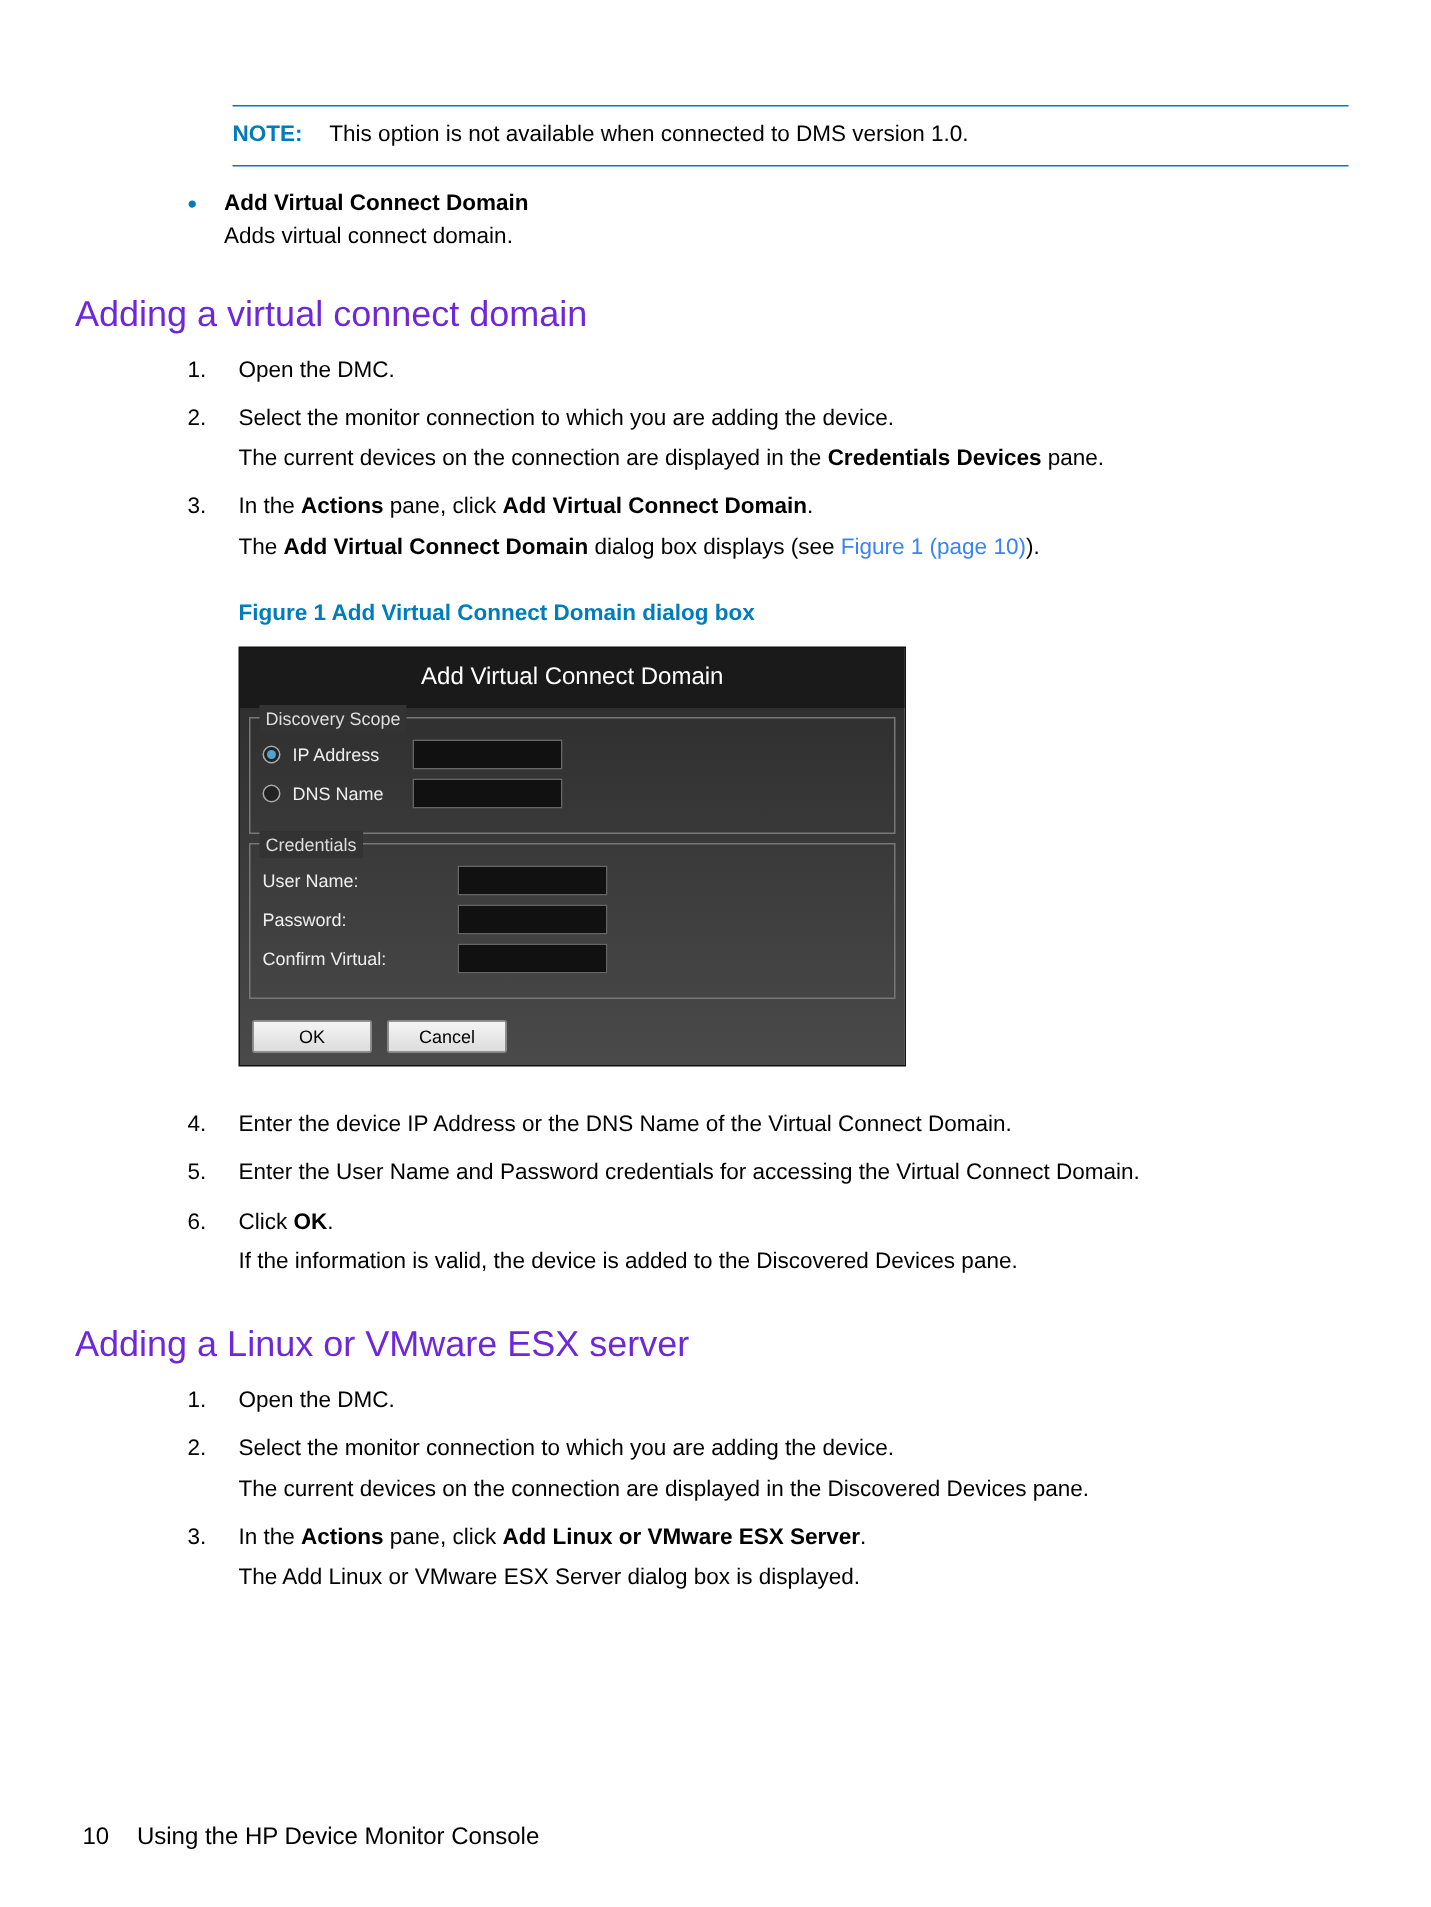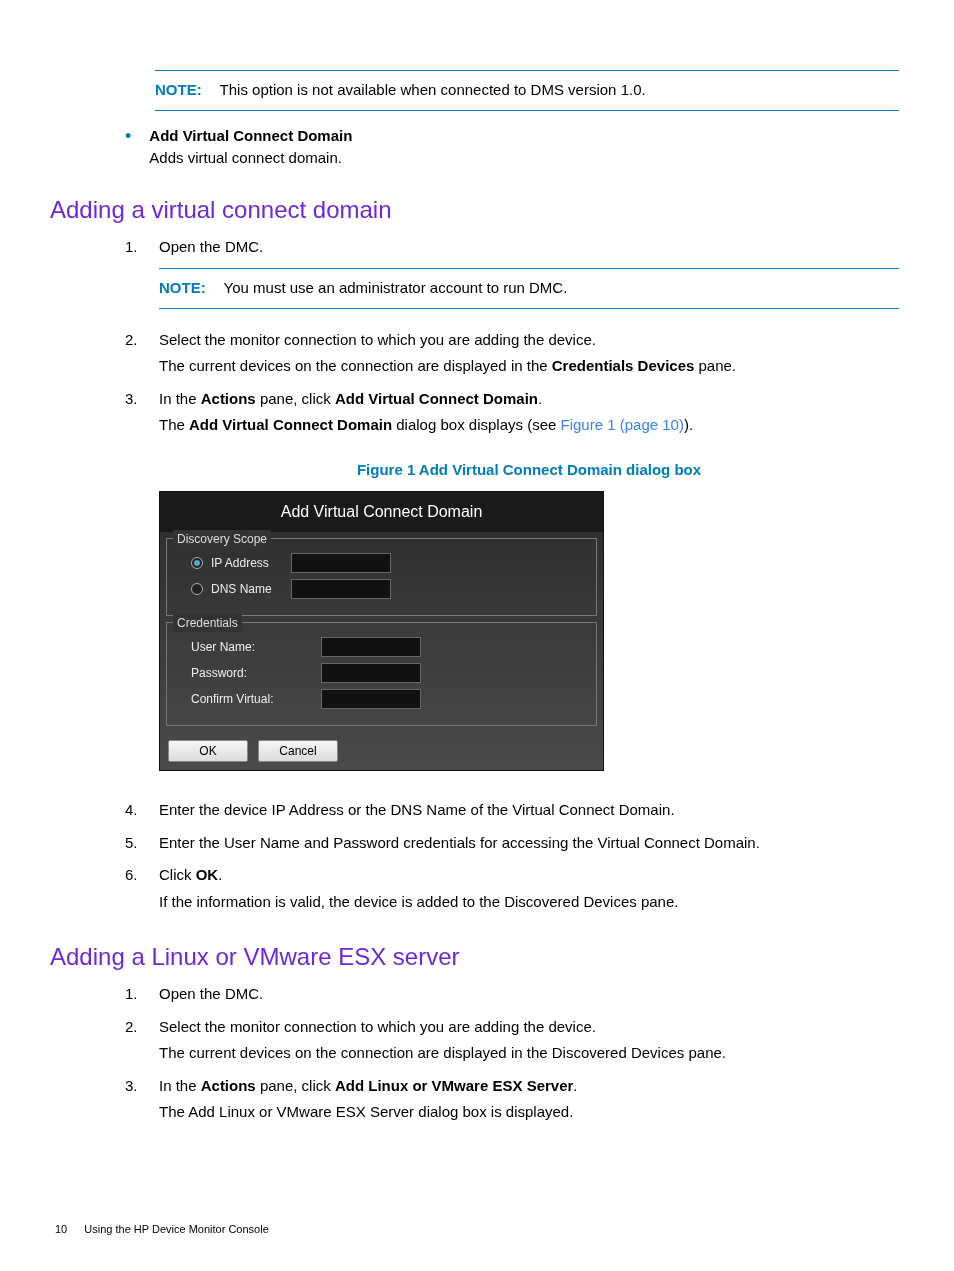--- a/index.html
+++ b/index.html
@@ -60,42 +60,41 @@
     width: 34px;
     flex-shrink: 0;
   }
   .step-body { flex:1; }
   .step-body p { margin-bottom: 4px; }
   .link { color: #3b82f6; }
   .fig-caption {
     color: #007cbb;
     font-weight: bold;
     margin: 18px 0 10px 104px;
-    text-align: center;
   }
   .dialog {
     width: 445px;
     margin-left: 104px;
     background: linear-gradient(#2b2b2b,#4a4a4a);
     color: #eee;
     font-family: Arial, Helvetica, sans-serif;
     font-size: 13px;
     border: 1px solid #111;
   }
   .dialog-title {
     text-align: center;
     font-size: 16px;
     color: #fff;
     padding: 8px 0;
     background: #1a1a1a;
   }
   .fieldset {
     border: 1px solid #777;
     margin: 6px 6px;
-    padding: 8px 8px 10px 24px;
+    padding: 8px 8px 10px 8px;
     position: relative;
   }
   .legend {
     position: absolute;
     top: -9px;
     left: 6px;
     background: #333;
     padding: 0 4px;
     font-size: 12px;
     color: #ddd;
@@ -143,21 +142,21 @@
     width: 80px;
     height: 22px;
     text-align:center;
     line-height:20px;
     border-radius:2px;
   }
   .footer {
     position: absolute;
     bottom: 34px;
     left: 55px;
-    font-size: 11px;
+    font-size: 16px;
   }
   .footer .page { margin-right: 14px; }
   .nb-inline { margin-left: 0; }
 </style>
 </head>
 <body>
 
 <div class="note-box">
   <span class="note-label">NOTE:</span>
   <span>This option is not available when connected to DMS version 1.0.</span>
@@ -171,24 +170,20 @@
   </div>
 </div>
 
 <div class="h2">Adding a virtual connect domain</div>
 
 <ol class="steps">
   <li>
     <span class="step-num">1.</span>
     <div class="step-body">
       <p>Open the DMC.</p>
-      <div class="note-box nb-inline">
-        <span class="note-label">NOTE:</span>
-        <span>You must use an administrator account to run DMC.</span>
-      </div>
     </div>
   </li>
   <li>
     <span class="step-num">2.</span>
     <div class="step-body">
       <p>Select the monitor connection to which you are adding the device.</p>
       <p>
         <span>The current devices on the connection are displayed in the </span><span class="bold">Credentials Devices</span><span> pane.</span>
       </p>
     </div>

